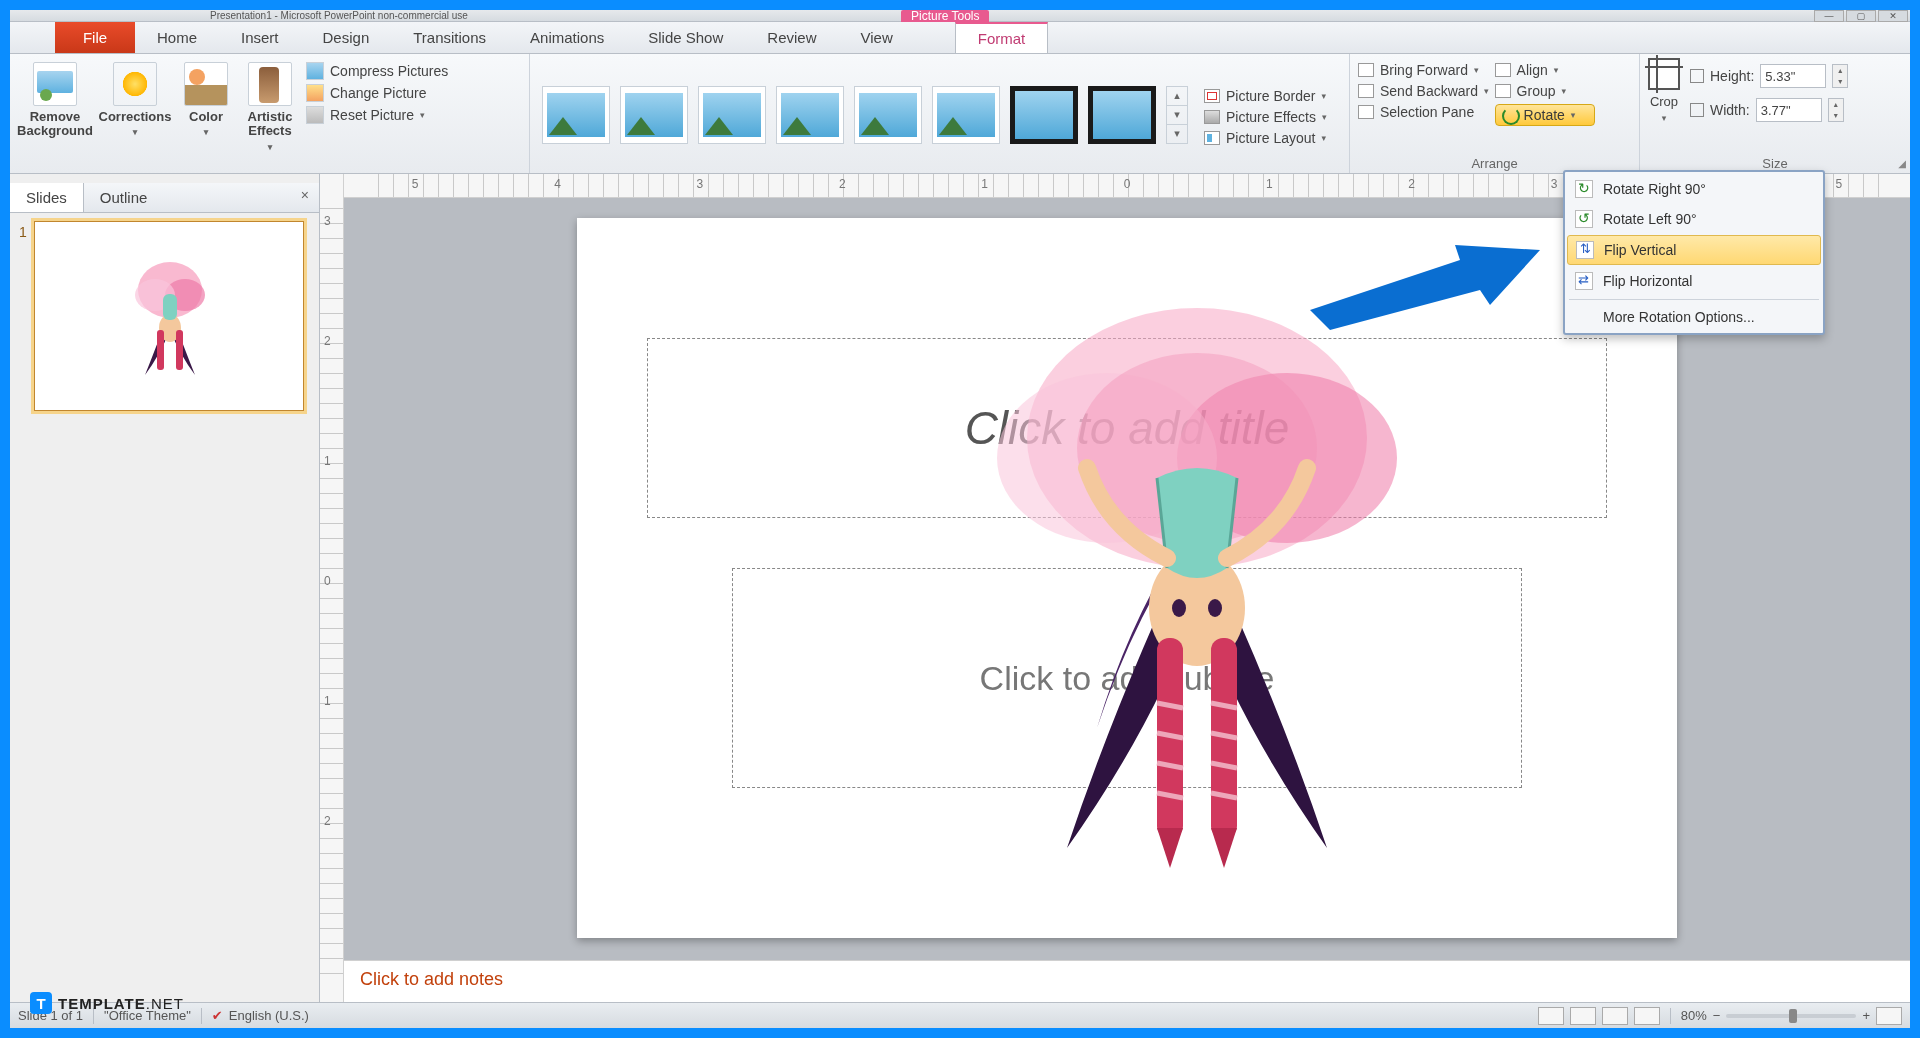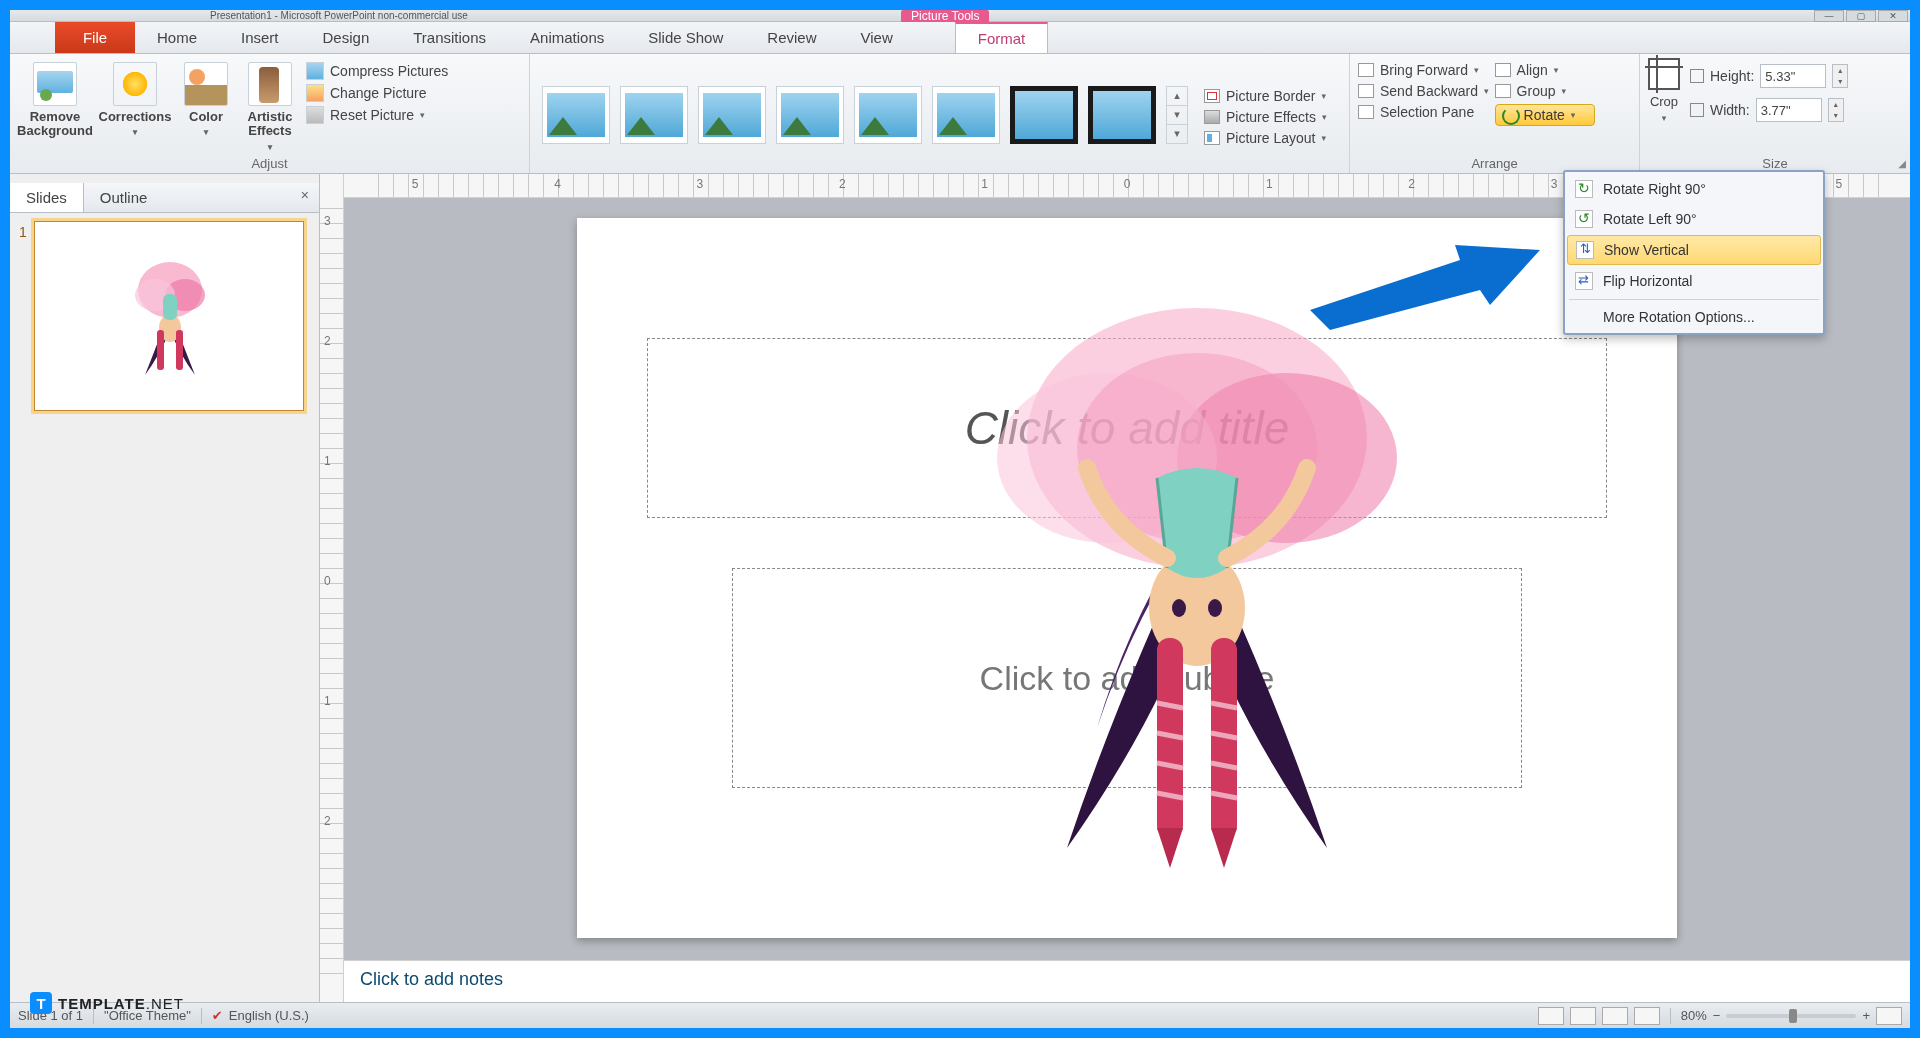--- a/index.html
+++ b/index.html
@@ -109,21 +109,21 @@
 .ruler-h .marks{position:absolute;left:20px;right:20px;top:0;bottom:0;background:repeating-linear-gradient(90deg,#f6f6f6,#f6f6f6 14px,#c9c9c9 14px,#c9c9c9 15px);}
 .ruler-h .labels{position:absolute;left:0;right:0;top:3px;display:flex;justify-content:space-around;font-size:12px;color:#777;}
 
 .slide-area{flex:1;overflow:auto;display:flex;justify-content:center;padding:20px 0;}
 .slide{width:1100px;height:720px;background:#fff;box-shadow:0 3px 8px rgba(0,0,0,.3);position:relative;}
 .placeholder{position:absolute;border:1px dashed #888;display:flex;align-items:center;justify-content:center;color:#555;}
 .ph-title{left:70px;top:120px;width:960px;height:180px;font-size:46px;font-style:italic;}
 .ph-sub{left:155px;top:350px;width:790px;height:220px;font-size:34px;color:#777;}
 .fairy-big{position:absolute;left:380px;top:50px;width:480px;height:640px;}
 
-.notes{height:42px;background:#fff;border-top:1px solid #d0d0d0;padding:8px 16px;font-size:18px;color:#0c4a6e;}
+.notes{height:42px;background:#fff;border-top:1px solid #d0d0d0;padding:8px 16px;font-size:18px;color:#c2410c;}
 
 
 .status{height:26px;background:linear-gradient(#e9edf1,#d6dbe0);border-top:1px solid #b8bec6;display:flex;align-items:center;font-size:13px;color:#555;gap:6px;padding:0 8px;}
 .status .sep{width:1px;height:16px;background:#b8bec6;margin:0 4px;}
 .status .spacer{flex:1;}
 .view-btn{width:26px;height:18px;border:1px solid #aaa;background:#f6f6f6;}
 .zoom-slider{width:130px;height:4px;background:#c8cdd3;position:relative;border-radius:2px;}
 .zoom-slider::after{content:"";position:absolute;left:48%;top:-5px;width:8px;height:14px;background:#888;border-radius:2px;}
 
 
@@ -196,21 +196,20 @@
               <span class="mini-icon change"></span>
               <span>Change Picture</span>
             </div>
           <div class="adjust-row">
               <span class="mini-icon reset"></span>
               <span>Reset Picture</span> 
               <span class="drop-caret">▾</span>
             </div>
         </div>
       </div>
-      <div class="group-label">Adjust</div>
     </div>
 
     <div class="group" style="flex:1;min-width:600px">
       <div class="group-body" style="align-items:center">
         <div class="styles-gallery">
           <div class="thumb">
               <div class="land"></div>
               <div class="mtn"></div>
             </div>
           <div class="thumb">
@@ -476,21 +475,21 @@
   <div class="rotate-menu-item">
       <span class="rm-ico rr"></span>
       <span>Rotate Right 90°</span>
     </div>
   <div class="rotate-menu-item">
       <span class="rm-ico rl"></span>
       <span>Rotate Left 90°</span>
     </div>
   <div class="rotate-menu-item hl">
       <span class="rm-ico fv"></span>
-      <span>Show Vertical</span>
+      <span>Flip Vertical</span>
     </div>
   <div class="rotate-menu-item">
       <span class="rm-ico fh"></span>
       <span>Flip Horizontal</span>
     </div>
   <div class="rotate-menu-sep"></div>
   <div class="rotate-menu-item">
       <span style="width:18px"></span>
       <span>More Rotation Options...</span>
     </div>

